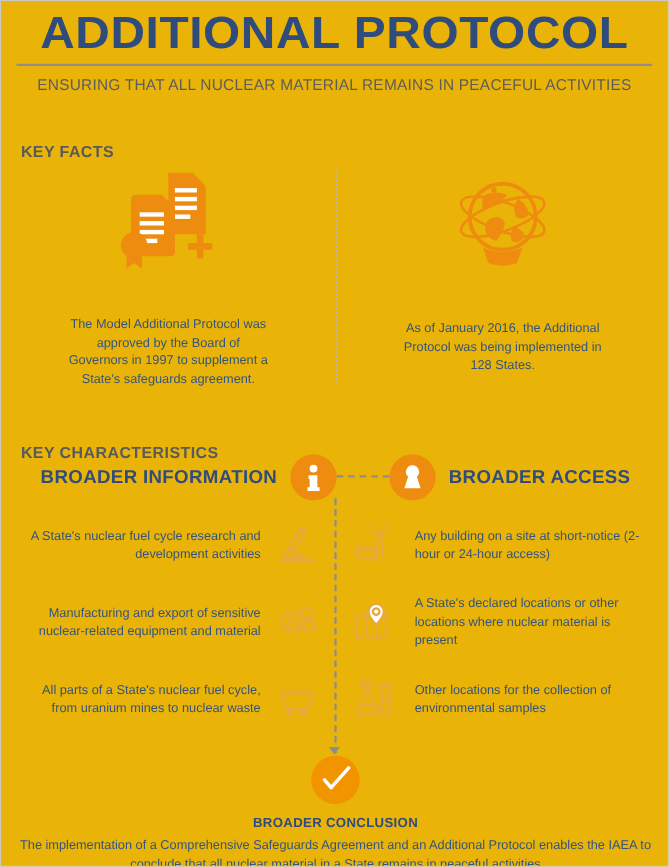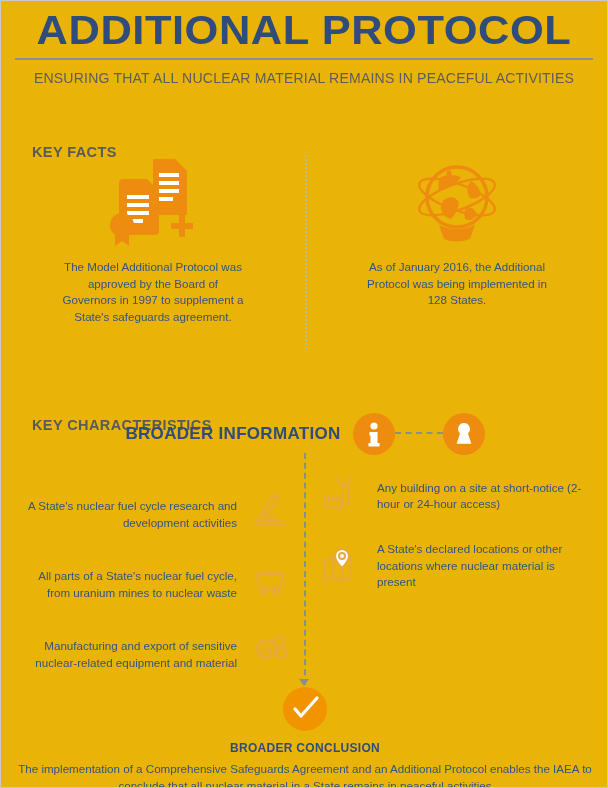--- a/index.html
+++ b/index.html
@@ -55,21 +55,21 @@
     transform: scaleX(0.99);
   }
 
   
   .section-heading {
     font-family: "Liberation Sans", sans-serif;
     font-weight: bold;
     font-size: 14.5px;
     letter-spacing: 0.4px;
     color: #5a5a5a;
-    margin: 17px;
+    margin: 4px;
   }
   .kf-heading { position: absolute; left: 14px; top: 126px; }
   .kc-heading { position: absolute; left: 14px; top: 399px; }
 
   
   .key-facts {
     position: absolute;
     left: 0;
     top: 152px;
     width: 608px;
@@ -77,20 +77,21 @@
     display: flex;
   }
   .fact {
     flex: 1 1 0;
     position: relative;
     display: flex;
     flex-direction: column;
     align-items: center;
     padding: 0 12px;
     box-sizing: border-box;
+    gap: 32px;
   }
   .fact + .fact::before {
     content: "";
     position: absolute;
     left: 0;
     top: 2px;
     bottom: 4px;
     width: 0;
     border-left: 2px dotted #b6b6b6;
   }
@@ -161,21 +162,21 @@
     box-sizing: border-box;
   }
   .kc-col.left  { padding: 0 14px 0 10px; }
   .kc-col.right { padding: 0 10px 0 14px; }
 
   .kc-item {
     display: flex;
     align-items: center;
     height: 70px;
   }
-  .kc-col.left .kc-item  { justify-content: flex-end; align-items: flex-end; }
+  .kc-col.left .kc-item  { justify-content: flex-end; }
   .kc-col.right .kc-item { justify-content: flex-start; }
 
   .kc-item-text {
     font-family: "Liberation Sans", sans-serif;
     font-size: 11.6px;
     line-height: 16.5px;
     color: #31557f;
     max-width: 212px;
   }
   .kc-col.left .kc-item-text  { text-align: right; margin-right: 12px; }
@@ -328,20 +329,21 @@
       </span>
 
       <span class="dash-link"></span>
 
       <span class="circle-icon">
         <svg width="30" height="30" viewBox="0 0 30 30" aria-hidden="true">
           <path d="M15 4 a6 6 0 0 1 4 10.4 l3.4 10.4 h-14.8 l3.4 -10.4 a6 6 0 0 1 4 -10.4 z" fill="#ffffff"></path>
         </svg>
       </span>
 
+      <span class="kc-head-label right">BROADER ACCESS</span>
     </div>
 
     <div class="kc-body">
 
       <div class="kc-col left">
 
         <div class="kc-item">
           <span class="kc-item-text">A State's nuclear fuel cycle research and development activities</span>
           <span class="kc-item-icon">
             <svg width="38" height="38" viewBox="0 0 38 38" aria-hidden="true">
@@ -351,42 +353,42 @@
                 <path d="M10 24 l-2 6 h16"></path>
                 <path d="M6 30 h24"></path>
                 <path d="M4 33 h30"></path>
                 <circle cx="24" cy="5" r="1.4"></circle>
               </g>
             </svg>
           </span>
         </div>
 
         <div class="kc-item">
+          <span class="kc-item-text">Manufacturing and export of sensitive nuclear-related equipment and material</span>
+          <span class="kc-item-icon">
+            <svg width="40" height="38" viewBox="0 0 40 38" aria-hidden="true">
+              <g fill="none" stroke="#e7a93e" stroke-width="2.1" stroke-linejoin="round">
+                <path d="M13 11 l3 -2 l3 2 l3 -1 l1 3 l3 2 l-1 3 l1 3 l-3 2 l-1 3 l-3 -1 l-3 2 l-3 -2 l-3 1 l-1 -3 l-3 -2 l1 -3 l-1 -3 l3 -2 l1 -3 z"></path>
+                <circle cx="16" cy="21" r="4.6"></circle>
+                <rect x="24" y="6" width="9" height="9" rx="1.3" transform="rotate(22 28.5 10.5)"></rect>
+                <rect x="27" y="17" width="9" height="9" rx="1.3" transform="rotate(-18 31.5 21.5)"></rect>
+              </g>
+            </svg>
+          </span>
+        </div>
+
+        <div class="kc-item">
           <span class="kc-item-text">All parts of a State's nuclear fuel cycle, from uranium mines to nuclear waste</span>
           <span class="kc-item-icon">
             <svg width="38" height="38" viewBox="0 0 38 38" aria-hidden="true">
               <g fill="none" stroke="#e7a93e" stroke-width="2.1" stroke-linejoin="round" stroke-linecap="round">
                 <path d="M5 13 h28 l-4 14 h-20 z"></path>
                 <path d="M9 13 q2 -3 4 0 q2 -3 4 0 q2 -3 4 0 q2 -3 4 0 q2 -3 4 0"></path>
                 <circle cx="13" cy="31" r="2.6"></circle>
                 <circle cx="25" cy="31" r="2.6"></circle>
-              </g>
-            </svg>
-          </span>
-        </div>
-
-        <div class="kc-item">
-          <span class="kc-item-text">Manufacturing and export of sensitive nuclear-related equipment and material</span>
-          <span class="kc-item-icon">
-            <svg width="40" height="38" viewBox="0 0 40 38" aria-hidden="true">
-              <g fill="none" stroke="#e7a93e" stroke-width="2.1" stroke-linejoin="round">
-                <path d="M13 11 l3 -2 l3 2 l3 -1 l1 3 l3 2 l-1 3 l1 3 l-3 2 l-1 3 l-3 -1 l-3 2 l-3 -2 l-3 1 l-1 -3 l-3 -2 l1 -3 l-1 -3 l3 -2 l1 -3 z"></path>
-                <circle cx="16" cy="21" r="4.6"></circle>
-                <rect x="24" y="6" width="9" height="9" rx="1.3" transform="rotate(22 28.5 10.5)"></rect>
-                <rect x="27" y="17" width="9" height="9" rx="1.3" transform="rotate(-18 31.5 21.5)"></rect>
               </g>
             </svg>
           </span>
         </div>
       </div>
 
       <div class="kc-col right">
 
         <div class="kc-item">
           <span class="kc-item-icon">
@@ -409,20 +411,37 @@
                 <path d="M12 10 l9 4 v20 l-9 -4 z"></path>
                 <path d="M21 14 l9 -4 v20 l-9 4 z"></path>
                 <path d="M21 2 a7 7 0 0 1 7 7 c0 5 -7 12 -7 12 s-7 -7 -7 -12 a7 7 0 0 1 7 -7 z" fill="#ffffff"></path>
                 <circle cx="21" cy="9" r="3"></circle>
               </g>
             </svg>
           </span>
           <span class="kc-item-text">A State's declared locations or other locations where nuclear material is present</span>
         </div>
 
+        <div class="kc-item">
+          <span class="kc-item-icon">
+            <svg width="38" height="38" viewBox="0 0 38 38" aria-hidden="true">
+              <g fill="none" stroke="#e7a93e" stroke-width="2.1" stroke-linejoin="round" stroke-linecap="round">
+                <path d="M11 7 v8 l-7 14 a2 2 0 0 0 2 3 h14 a2 2 0 0 0 2 -3 l-7 -14 v-8 z"></path>
+                <path d="M9 7 h10"></path>
+                <path d="M7 24 h14"></path>
+                <circle cx="9" cy="3" r="1.7"></circle>
+                <circle cx="15" cy="1.6" r="1.1"></circle>
+                <path d="M26 6 h7 v24 a3.5 3.5 0 0 1 -7 0 z"></path>
+                <path d="M26 19 h7"></path>
+                <path d="M25 6 h9"></path>
+              </g>
+            </svg>
+          </span>
+          <span class="kc-item-text">Other locations for the collection of environmental samples</span>
+        </div>
       </div>
     </div>
   </div>
 
   <div class="vline"></div>
   <div class="arrowhead"></div>
 
   <div class="conclusion">
     <div class="check-circle">
       <svg width="34" height="34" viewBox="0 0 34 34" aria-hidden="true">

